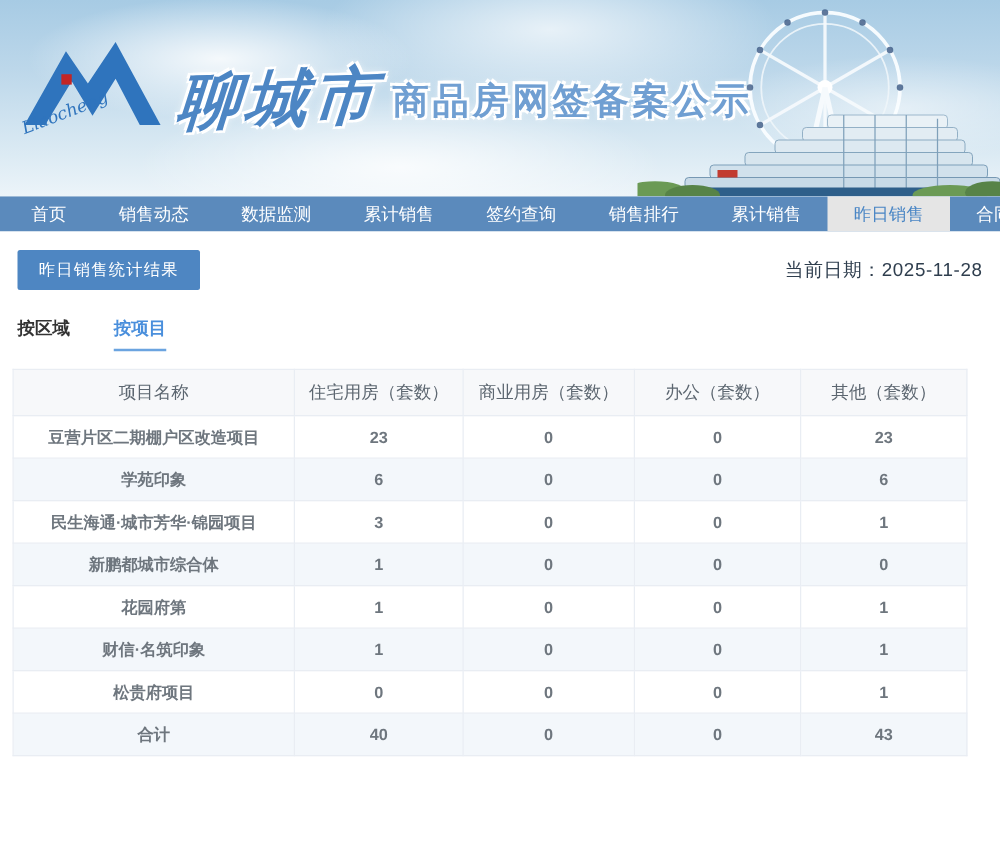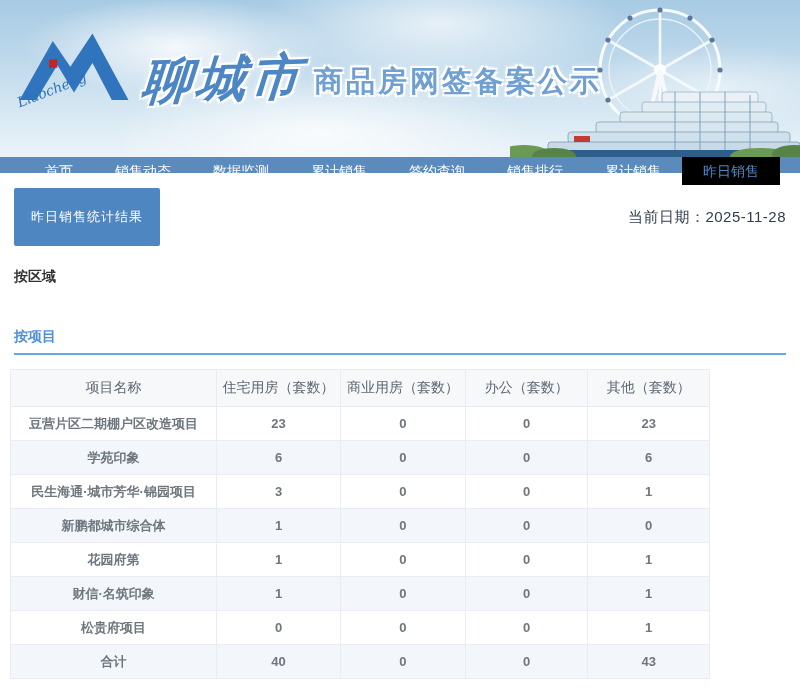--- a/index.html
+++ b/index.html
@@ -19,38 +19,38 @@
   .brand { position:absolute; left:14px; top:24px; display:flex; align-items:flex-end; }
   .brand-city { font-size:50px; font-weight:bold; font-style:italic; color:#4d86c4; letter-spacing:4px;
     transform:skewX(-6deg) rotate(-2deg); line-height:1; margin-left:8px; margin-bottom:12px;
     text-shadow:-2px -2px 0 #fff,2px -2px 0 #fff,-2px 2px 0 #fff,2px 2px 0 #fff,0 0 8px rgba(255,255,255,.9);
     font-family:"DejaVu Serif","Liberation Serif",serif; }
   .brand-title { font-size:29px; font-weight:bold; color:#709fd2; letter-spacing:3px; line-height:1;
     margin-left:10px; margin-bottom:20px;
     text-shadow:-2px -2px 0 #fff,2px -2px 0 #fff,-2px 2px 0 #fff,2px 2px 0 #fff,0 0 6px rgba(255,255,255,.9);text-align:center; }
 
   
-  .topnav { display:flex; height:16px; background:#5b8abc; padding-left:24px; }
+  .topnav { display:flex; height:28px; background:#5b8abc; padding-left:4px; }
   .nav-item { display:block; height:28px; line-height:28px; padding:0 21px; font-size:14px;
     color:#fff; text-decoration:none; cursor:pointer; white-space:nowrap; }
-  .nav-item.active { background:#000000; color:#4a86c5; }
+  .nav-item.active { background:#e5e5e5; color:#4a86c5; }
 
   
   .toolbar { display:flex; justify-content:space-between; align-items:center; margin:15px 14px 0 14px; }
   .result-btn { background:#4e86c2; color:#fff; border:none; border-radius:2px; font-size:13px;
-    padding:20px 17px; cursor:pointer; font-family:inherit; letter-spacing:1px; }
+    padding:7px 17px; cursor:pointer; font-family:inherit; letter-spacing:1px; }
   .date { font-size:15px; color:#2f3e4e; letter-spacing:.5px; }
 
   
-  .subtabs { display:flex; gap:35px; margin:22px 14px 0 14px;flex-direction:column; }
+  .subtabs { display:flex; gap:35px; margin:22px 14px 0 14px; }
   .subtab { font-size:14px; font-weight:bold; color:#333; cursor:pointer; padding-bottom:7px; }
   .subtab.active { color:#4a8fdc; border-bottom:2px solid #6ba4e0; }
 
   
-  table { border-collapse:collapse; width:700px; margin:14px 10px 0 10px; table-layout:fixed; }
+  table { border-collapse:collapse; width:764px; margin:14px 10px 0 10px; table-layout:fixed; }
   th, td { border:1px solid #e9edf3; text-align:center; font-weight:normal; }
   th { height:37px; background:#f7f8fa; color:#5c6670; font-size:14px; }
   td { height:34px; color:#6e767e; font-size:13px;font-weight:bold; }
   tbody tr:nth-child(even) td { background:#f3f7fb; }
 </style>
 </head>
 <body>
 
 <header class="banner">
   <svg class="banner-art" width="290" height="157" viewBox="0 0 290 157">

